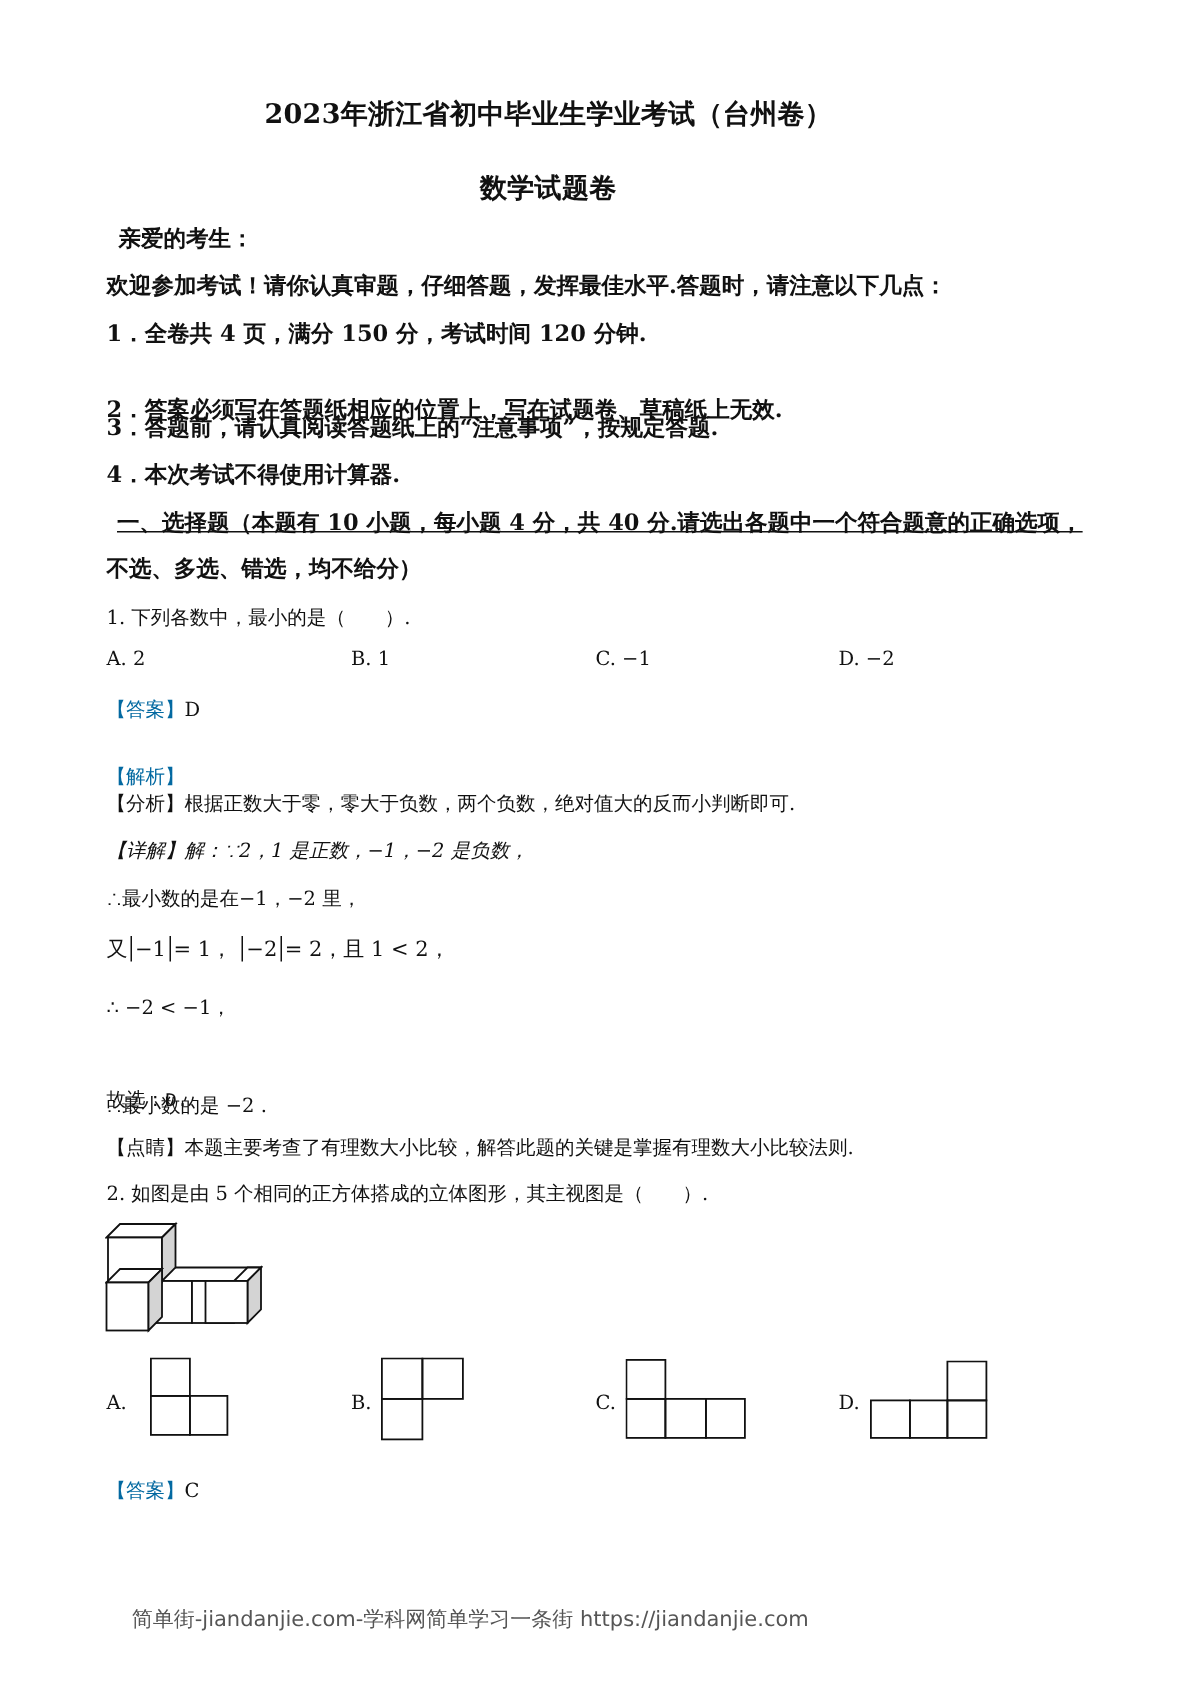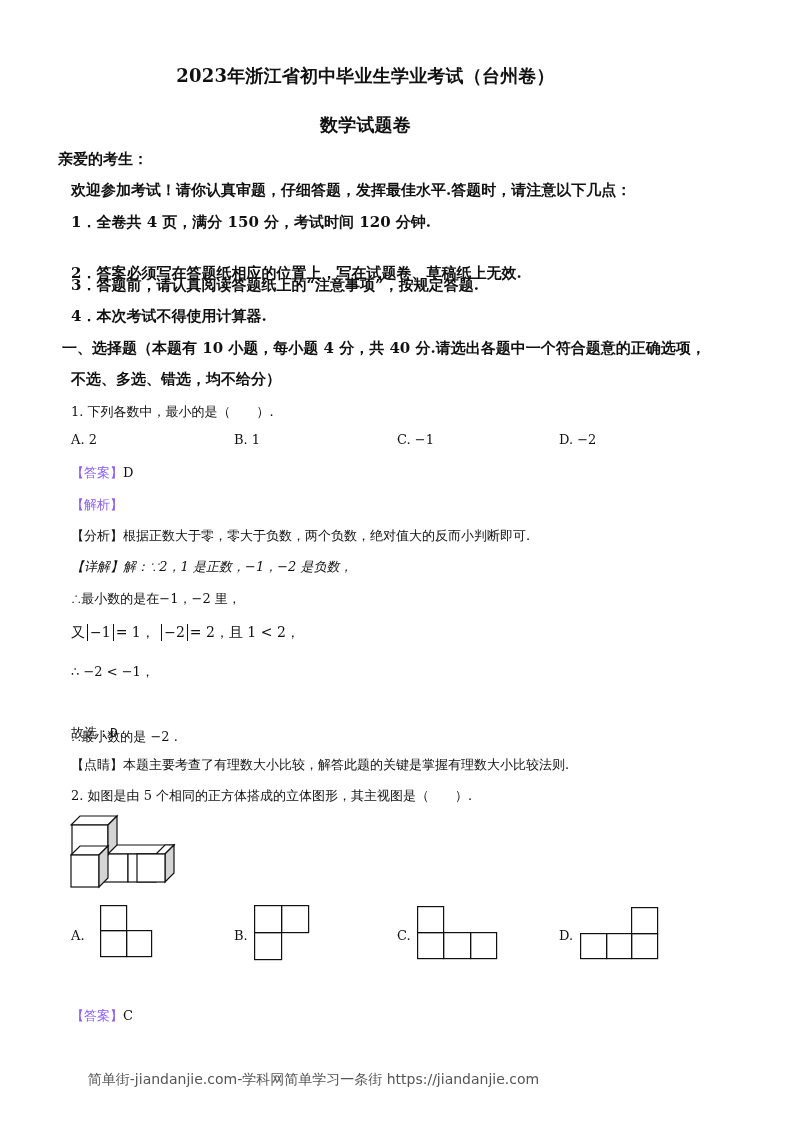--- a/index.html
+++ b/index.html
@@ -1,40 +1,40 @@
 <!DOCTYPE html>
 <html><head>
   <meta charset="utf-8">
   <style>
     html, body { margin: 0; padding: 0; background: #ffffff; }
     body { width: 793px; height: 1122px; position: relative; overflow: hidden; color: #111; font-family: "DejaVu Serif", "Liberation Serif", serif; }
     .abs { position: absolute; white-space: nowrap; }
     .title { left: 0; width: 731px; text-align: center; font-weight: bold; font-size: 18px; letter-spacing: 0.2px; }
     .bold { font-weight: bold; font-size: 15px; }
     .norm { font-size: 13px; }
-    .tag { color: #8b5cf6; }
+    .tag { color: #0369a1; margin-top: 13px; }
     .absbar { display: inline-block; border-left: 1.2px solid #111; height: 17px; vertical-align: -4px; margin: 0 2px; }
     .footer { left: 0; width: 627px; text-align: center; font-family: "DejaVu Sans", "Liberation Sans", sans-serif; font-size: 14px; color: #555; }
     .grid svg { display: block; }
     .opt-label { font-size: 13px; }
   </style>
 </head>
 <body>
 
 <div class="abs title" style="top:64px;">2023年浙江省初中毕业生学业考试（台州卷）</div>
 <div class="abs title" style="top:113px;">数学试题卷</div>
 
-<div class="abs bold" style="left:58px; top:150px;font-family:Liberation Serif, serif;">亲爱的考生：</div>
+<div class="abs bold" style="left:79px; top:150px;font-family:Liberation Serif, serif;">亲爱的考生：</div>
 <div class="abs bold" style="left:71px; top:181px;">欢迎参加考试！请你认真审题，仔细答题，发挥最佳水平.答题时，请注意以下几点：</div>
 <div class="abs bold" style="left:71px; top:213px;">1．全卷共 4 页，满分 150 分，考试时间 120 分钟.</div>
 <div class="abs bold" style="left:71px; top:245px;margin-top:19px;">2．答案必须写在答题纸相应的位置上，写在试题卷、草稿纸上无效.</div>
 <div class="abs bold" style="left:71px; top:276px;">3．答题前，请认真阅读答题纸上的“注意事项”，按规定答题.</div>
 <div class="abs bold" style="left:71px; top:307px;">4．本次考试不得使用计算器.</div>
 
-<div class="abs bold" style="left:62px; top:339px;">一、选择题（本题有 10 小题，每小题 4 分，共 40 分.请选出各题中一个符合题意的正确选项，</div>
+<div class="abs bold" style="left:78px; top:339px;text-decoration:underline;">一、选择题（本题有 10 小题，每小题 4 分，共 40 分.请选出各题中一个符合题意的正确选项，</div>
 <div class="abs bold" style="left:71px; top:370px;">不选、多选、错选，均不给分）</div>
 
 <div class="abs norm" style="left:71px; top:403px;">1. 下列各数中，最小的是（　　）.</div>
 <div class="abs norm" style="left:71px; top:432px;">A. 2</div>
 <div class="abs norm" style="left:234px; top:432px;">B. 1</div>
 <div class="abs norm" style="left:397px; top:432px;">C.  −1</div>
 <div class="abs norm" style="left:559px; top:432px;">D.  −2</div>
 
 <div class="abs norm" style="left:71px; top:464px;">
   <span class="tag">【答案】</span><span>D</span>
@@ -123,17 +123,17 @@
   <svg width="79" height="53" viewBox="0 0 79 53">
       <g fill="none" stroke="#111" stroke-width="1.2">
     <rect x="51.6" y="0.6" width="26" height="26"></rect>
     <rect x="0.6" y="26.6" width="26" height="25"></rect>
     <rect x="26.6" y="26.6" width="25" height="25"></rect>
     <rect x="51.6" y="26.6" width="26" height="25"></rect>
   </g>
     </svg>
 </div>
 
-<div class="abs norm" style="left:71px; top:1007px;">
+<div class="abs norm" style="left:71px; top:985px;">
   <span class="tag">【答案】</span><span>C</span>
 </div>
 
 <div class="abs footer" style="top:1071px;">简单街-jiandanjie.com-学科网简单学习一条街 https://jiandanjie.com</div>
 
 </body></html>

